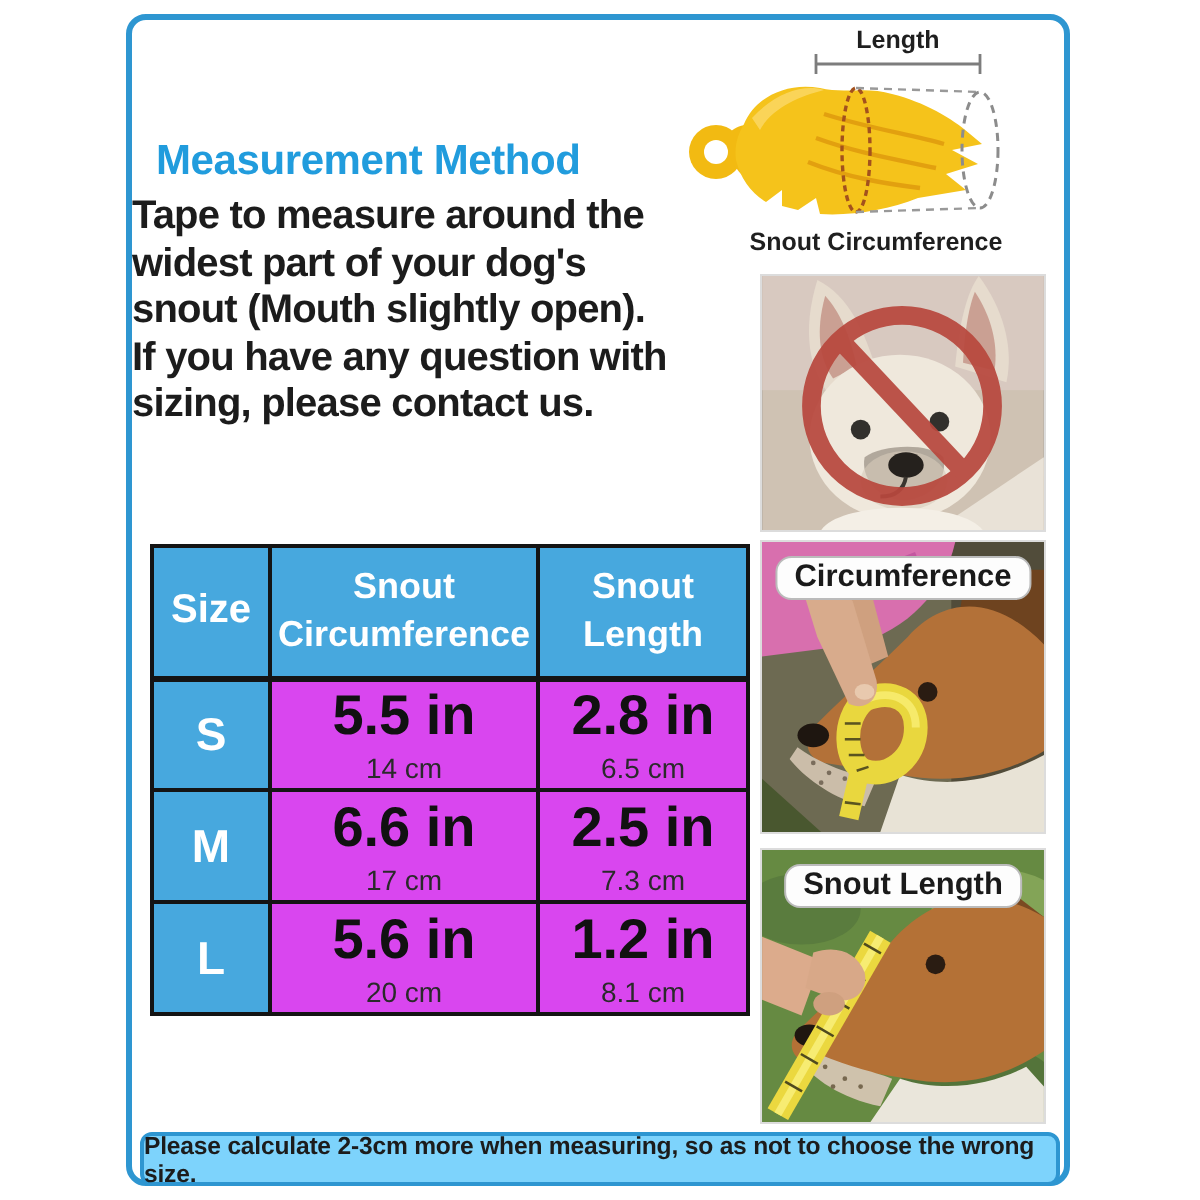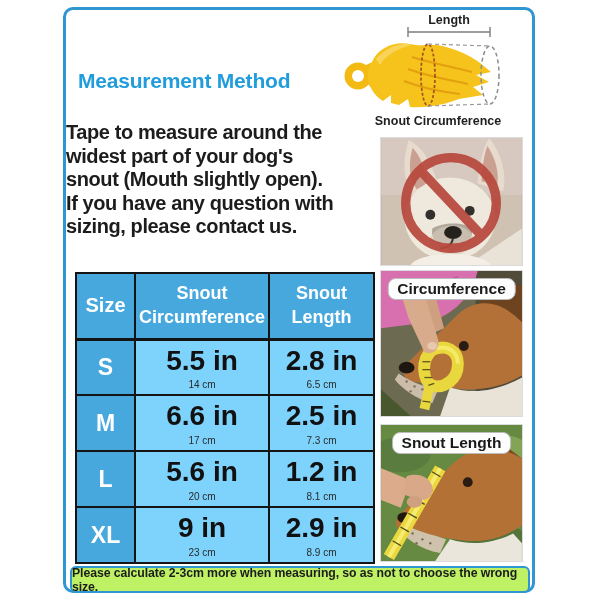--- a/index.html
+++ b/index.html
@@ -6,54 +6,54 @@
   .canvas{position:relative;width:600px;height:600px;background:#fff;overflow:hidden;
           font-family:"Liberation Sans", sans-serif;color:#1c1c1c;}
   .abs{position:absolute;}
   .frame{left:63px;top:7px;width:472px;height:586px;border:3px solid #2e96d1;
          border-radius:10px;box-sizing:border-box;}
   .pre{white-space:pre-line;}
 
   .title{left:78px;top:20px;font-size:40px;font-weight:bold;color:#1a8fd3;letter-spacing:-1px;}
   .subtitle{left:78px;top:69px;font-size:21px;font-weight:bold;color:#219cdd;letter-spacing:-0.2px;}
   .desc{left:66px;top:97px;width:312px;font-size:20px;font-weight:bold;line-height:23.5px;
-        letter-spacing:-0.4px;color:#1c1c1c;margin-top:24px;}
+        letter-spacing:-0.4px;color:#1c1c1c;}
   .warning{left:66px;top:219px;width:322px;font-size:15.5px;font-weight:bold;line-height:23px;
            color:#c00000;letter-spacing:-0.2px;}
 
   table.sizes{position:absolute;left:75px;top:272px;border-collapse:collapse;table-layout:fixed;
-              width:298px;background:#7dd3fc;}
+              width:298px;background:#d946ef;}
   table.sizes th,table.sizes td{border:2px solid #141414;text-align:center;vertical-align:middle;padding:0;}
   tr.head{height:66px;}
   tr.head th{background:#47a8de;color:#fff;font-weight:bold;border-bottom:3px solid #141414;}
   .hsize{font-size:20px;}
   .hcol{font-size:18px;line-height:1.3;}
   tr.row{height:56px;}
   .sizecell{background:#47a8de;color:#fff;font-size:23px;font-weight:bold;}
   .in{font-size:28px;font-weight:bold;color:#111;line-height:1.15;}
-  .cm{font-size:10px;font-weight:normal;color:#2a2a2a;margin-top:2px;}
+  .cm{font-size:14px;font-weight:normal;color:#2a2a2a;margin-top:2px;}
 
   .diagram{left:338px;top:12px;width:200px;height:122px;}
   .diagram svg{position:absolute;left:0;top:0;}
   .dlabel{position:absolute;top:1px;left:76px;width:70px;text-align:center;
           font-size:12.5px;font-weight:bold;color:#1f1f1f;}
   .dlabel2{position:absolute;top:102px;left:20px;width:160px;text-align:center;
            font-size:12.5px;font-weight:bold;color:#1f1f1f;}
 
   .photo{overflow:hidden;border:1px solid #dcdcdc;box-sizing:border-box;background:#888;}
   .photo svg{display:block;}
   .ph1{left:380px;top:137px;width:143px;height:129px;}
   .ph2{left:380px;top:270px;width:143px;height:147px;}
   .ph3{left:380px;top:424px;width:143px;height:138px;}
   .pill{position:absolute;top:7px;left:50%;transform:translateX(-50%);background:#fdfdfd;
         border:1px solid #bbb;border-radius:8px;padding:1px 9px;font-size:15.5px;
         font-weight:bold;color:#1a1a1a;white-space:nowrap;}
 
   .footnote{left:70px;top:566px;width:460px;height:27px;border:2px solid #2e96d1;border-radius:6px;
-            box-sizing:border-box;background:#bef264;display:flex;align-items:center;justify-content:center;}
+            box-sizing:border-box;background:#7dd3fc;display:flex;align-items:center;justify-content:center;}
   .footnote span{font-size:12.3px;font-weight:bold;color:#1c1c1c;letter-spacing:-0.1px;}
 </style>
 </head>
 <body>
 
 <div class="canvas">
 
   <div class="abs frame"></div>
 
   <div class="abs subtitle">Measurement Method</div>
@@ -236,31 +236,20 @@
       <th class="sizecell">L</th>
       <td>
             <div class="in">5.6 in</div>
             <div class="cm">20 cm</div>
           </td>
       <td>
             <div class="in">1.2 in</div>
             <div class="cm">8.1 cm</div>
           </td>
     </tr>
-    <tr class="row">
-      <th class="sizecell">XL</th>
-      <td>
-            <div class="in">9 in</div>
-            <div class="cm">23 cm</div>
-          </td>
-      <td>
-            <div class="in">2.9 in</div>
-            <div class="cm">8.9 cm</div>
-          </td>
-    </tr>
   </tbody>
     </table>
 
   <div class="abs footnote">
     <span>Please calculate 2-3cm more when measuring, so as not to choose the wrong size.</span>
   </div>
 
 </div>
 
 </body></html>

